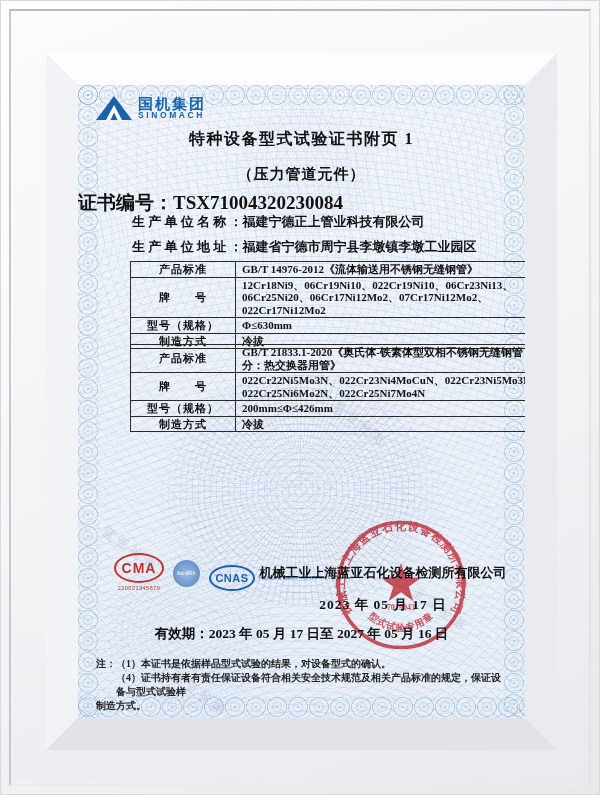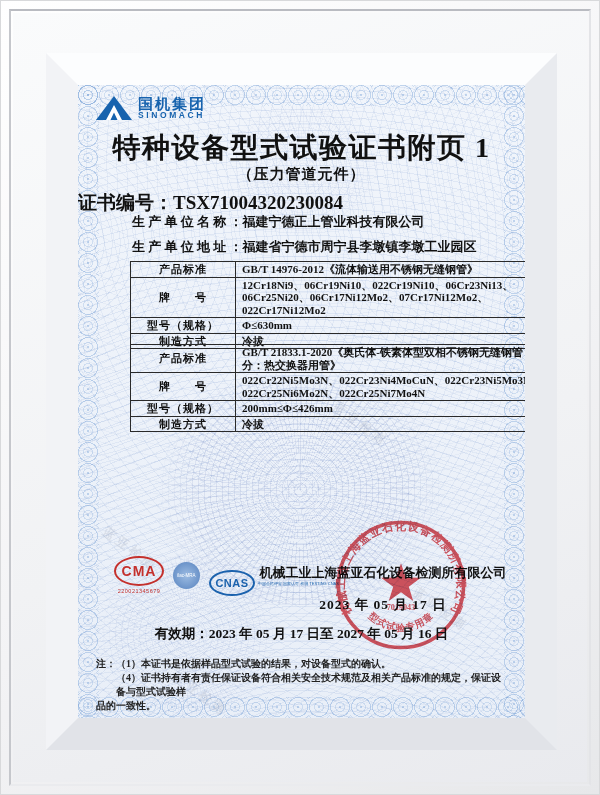--- a/index.html
+++ b/index.html
@@ -24,33 +24,33 @@
     background:
      repeating-conic-gradient(rgba(95,118,185,.13) 0 .8deg, transparent .8deg 3.4deg),
      repeating-radial-gradient(circle, rgba(95,118,185,.13) 0 1px, transparent 1px 6px);
     -webkit-mask-image:radial-gradient(circle, #000 52%, transparent 72%);
     mask-image:radial-gradient(circle, #000 52%, transparent 72%);}
   .wm{position:absolute;font-size:13px;font-weight:bold;color:#6f7890;opacity:.14;letter-spacing:3px;white-space:nowrap;pointer-events:none;}
   .logo{position:absolute;left:18px;top:9px;display:flex;align-items:center;gap:6px;}
   .logo-text{line-height:1.05;color:#1763ae;}
   .logo-cn{font-size:15px;font-weight:bold;letter-spacing:2px;font-family:"Liberation Sans","DejaVu Sans",sans-serif;}
   .logo-en{font-size:8.5px;font-weight:bold;letter-spacing:2.6px;font-family:"Liberation Sans","DejaVu Sans",sans-serif;}
-  .title{position:absolute;left:0;right:0;top:44px;text-align:center;font-size:28px;font-weight:bold;letter-spacing:1.5px;color:#111;}
+  .title{position:absolute;left:0;right:0;top:44px;text-align:center;font-size:16px;font-weight:bold;letter-spacing:1.5px;color:#111;}
   .subtitle{position:absolute;left:0;right:0;top:80px;text-align:center;font-size:15px;font-weight:bold;letter-spacing:1px;color:#111;font-family:Liberation Serif, serif;}
   .certno{position:absolute;left:0;right:0;top:105px;text-align:left;font-size:19px;font-weight:bold;color:#111;}
   .prodline{position:absolute;left:54px;font-size:13px;font-weight:bold;color:#111;white-space:nowrap;}
   .spec-table{position:absolute;left:52px;width:442px;border-collapse:collapse;font-size:11px;font-weight:bold;color:#111;}
   .spec-table td{border:1px solid #2a2a2a;padding:1px 6px;line-height:12.5px;vertical-align:middle;}
   .spec-table td.lbl{text-align:center;width:92px;letter-spacing:1px;}
   .marks{position:absolute;left:36px;top:468px;display:flex;align-items:center;gap:9px;}
   .cma{display:flex;flex-direction:column;align-items:center;}
   .cma-oval{width:46px;height:26px;border:2.5px solid #c4302c;border-radius:50%;display:flex;align-items:center;justify-content:center;font-family:"Liberation Sans","DejaVu Sans",sans-serif;font-weight:bold;font-size:14px;color:#c4302c;letter-spacing:1px;}
   .cma-no{font-size:5.5px;color:#c4302c;font-family:"Liberation Sans","DejaVu Sans",sans-serif;margin-top:2px;letter-spacing:.5px;}
   .ilac{width:27px;height:27px;border-radius:50%;background:radial-gradient(circle,#9dbce2 0%,#6b93c9 70%,#4e7ab8 100%);display:flex;align-items:center;justify-content:center;color:#fff;font-size:4.5px;font-family:"Liberation Sans","DejaVu Sans",sans-serif;text-align:center;margin-top:2px;}
-  .cnas-wrap{display:flex;gap:3px;margin-top:17px;}
+  .cnas-wrap{display:flex;gap:3px;margin-top:11px;}
   .cnas-oval{width:42px;height:22px;border:2.5px solid #1b62ad;border-radius:50%;display:flex;align-items:center;justify-content:center;font-family:"Liberation Sans","DejaVu Sans",sans-serif;font-weight:bold;font-size:11px;color:#1b62ad;letter-spacing:.5px;}
   .cnas-side{display:flex;flex-direction:column;justify-content:center;font-size:4px;color:#1b62ad;line-height:5px;font-family:"Liberation Sans","DejaVu Sans",sans-serif;}
   .issuer{position:absolute;left:160px;top:479px;width:290px;text-align:center;font-size:13px;font-weight:bold;color:#111;}
   .issue-date{position:absolute;left:160px;top:511px;width:290px;text-align:center;font-size:13.5px;font-weight:bold;color:#111;letter-spacing:1px;}
   .validity{position:absolute;left:0;right:0;top:540px;text-align:center;font-size:13.5px;font-weight:bold;color:#111;}
   .notes{position:absolute;left:18px;top:572px;width:414px;font-size:10px;font-weight:bold;color:#222;line-height:14px;}
   .notes .n2{margin-left:20px;}
   .stamp{position:absolute;left:255px;top:432px;width:136px;height:136px;opacity:.82;mix-blend-mode:multiply;}
 </style>
 </head>
@@ -163,19 +163,19 @@
           <text font-size="10.5" font-weight="bold" fill="#d5303a" letter-spacing="1">
             <textPath href="#stampArcBottom" startOffset="50%" text-anchor="middle">型式试验专用章</textPath>
           </text>
         </svg>
 
         <div class="validity">有效期：2023 年 05 月 17 日至 2027 年 05 月 16 日</div>
 
         <div class="notes">
           <div>注：（1）本证书是依据样品型式试验的结果，对设备型式的确认。</div>
           <div class="n2">（4）证书持有者有责任保证设备符合相关安全技术规范及相关产品标准的规定，保证设备与型式试验样</div>
-          <div>品的一致性。</div>
+          <div>制造方式。</div>
         </div>
 
       </div>
     </div>
   </div>
 </div>
 
 </body></html>

